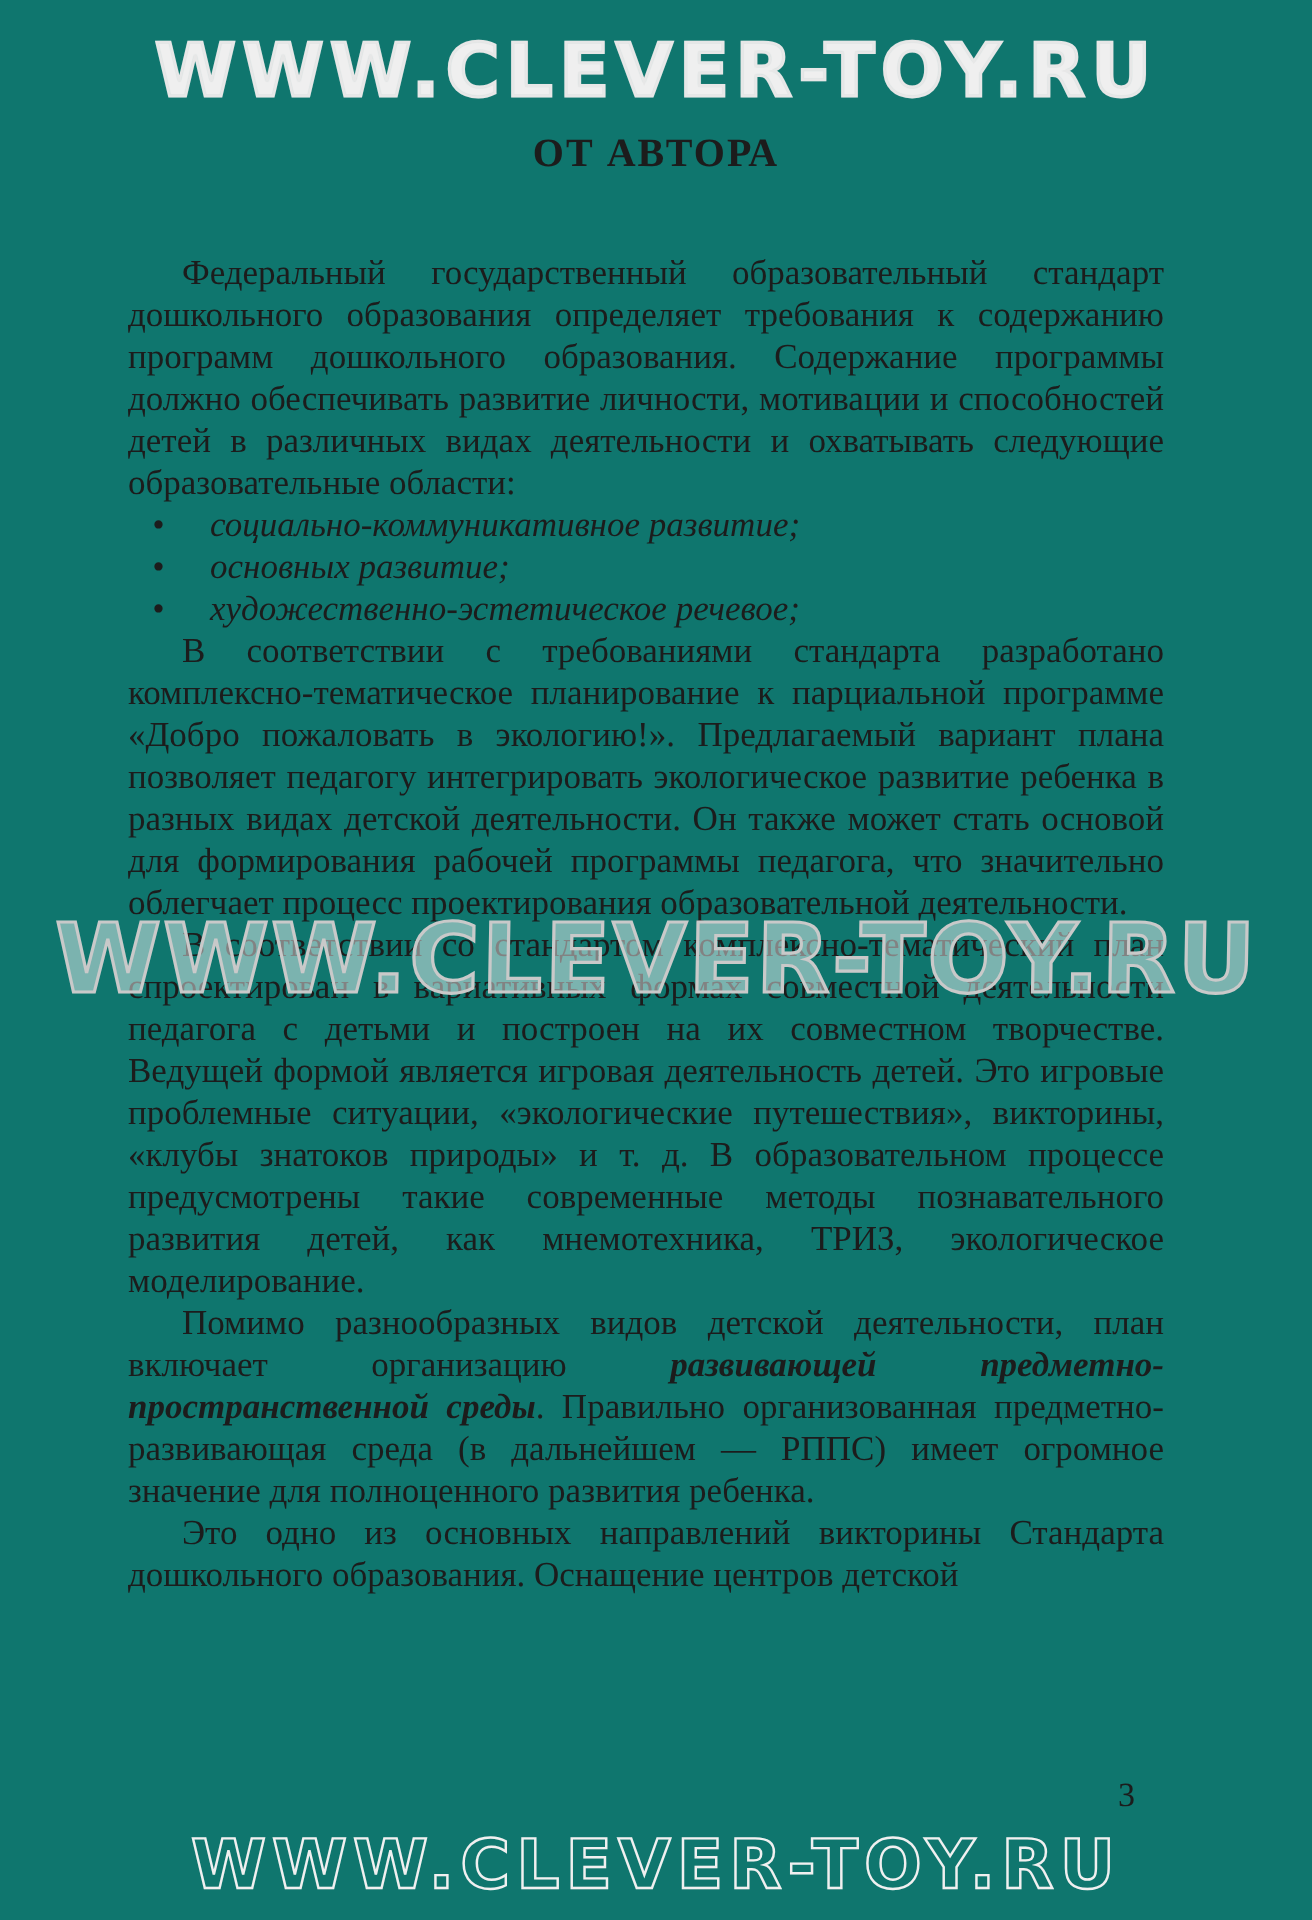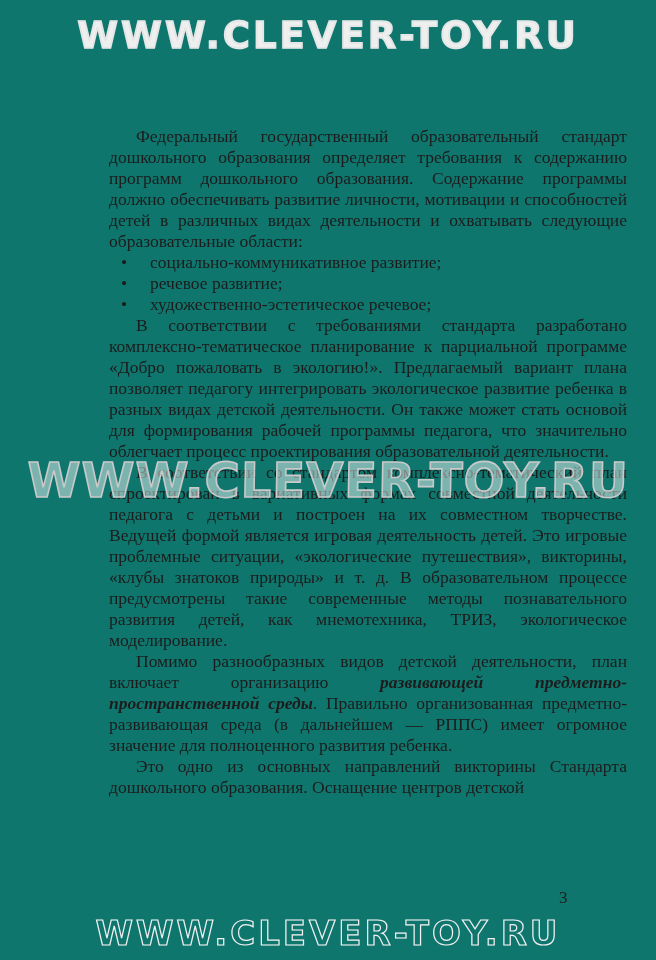--- a/index.html
+++ b/index.html
@@ -70,29 +70,29 @@
   
   .body-text {
     position: absolute;
     top: 126px;
     left: 64px;
     width: 518px;
     font-size: 17.5px;
     line-height: 21px;
     text-align: justify;
     z-index: 2;
-    margin-left: 45px;
   }
   .body-text p {
     margin: 0;
     text-indent: 27px;
   }
   .body-text ul {
     margin: 0;
     padding: 0;
+    font-style: italic;
   }
   .body-text li {
     list-style: none;
     position: relative;
     padding-left: 41px;
     text-align: left;
     text-indent: 0;
   }
   .body-text li::before {
     content: "\2022";
@@ -111,28 +111,29 @@
     z-index: 2;
   }
 </style>
 </head>
 <body>
 
 <div class="page">
 
   <div class="watermark wm-top">WWW.CLEVER-TOY.RU</div>
 
+  <h1 class="title">ОТ АВТОРА</h1>
 
   <div class="body-text">
 
     <p><span>Федеральный государственный образовательный стандарт дошкольного образования определяет требования к содержанию программ дошкольного образования. Содержание программы должно обеспечивать развитие личности, мотивации и способностей детей в различных видах деятельности и охватывать следующие образовательные области:</span></p>
 
     <ul>
       <li><span>социально-коммуникативное развитие;</span></li>
-      <li><span>речевое развитие;</span></li>
+      <li><span>основных развитие;</span></li>
       <li><span>художественно-эстетическое речевое;</span></li>
     </ul>
 
     <p><span>В соответствии с требованиями стандарта разработано комплексно-тематическое планирование </span><span class="seg-bold">к парциальной программе «Добро пожаловать в экологию!»</span><span>. Предлагаемый вариант плана позволяет педагогу интегрировать экологическое развитие ребенка в разных видах детской деятельности. Он также может стать основой для формирования рабочей программы педагога, что значительно облегчает процесс проектирования образовательной деятельности.</span></p>
 
     <p><span>В соответствии со стандартом комплексно-тематический план спроектирован в вариативных формах совместной деятельности педагога с детьми и построен на их совместном творчестве. Ведущей формой является игровая деятельность детей. Это игровые проблемные ситуации, «экологические путешествия», викторины, «клубы знатоков природы» и т. д. В образовательном процессе предусмотрены такие современные методы познавательного развития детей, как мнемотехника, ТРИЗ, экологическое моделирование.</span></p>
 
     <p><span>Помимо разнообразных видов детской деятельности, план включает организацию </span><span class="seg-bold-italic">развивающей предметно-пространственной среды</span><span>. Правильно организованная предметно-развивающая среда (в дальнейшем — РППС) имеет огромное значение для полноценного развития ребенка.</span></p>
 
     <p><span>Это одно из основных направлений викторины Стандарта дошкольного образования. Оснащение центров детской</span></p>

